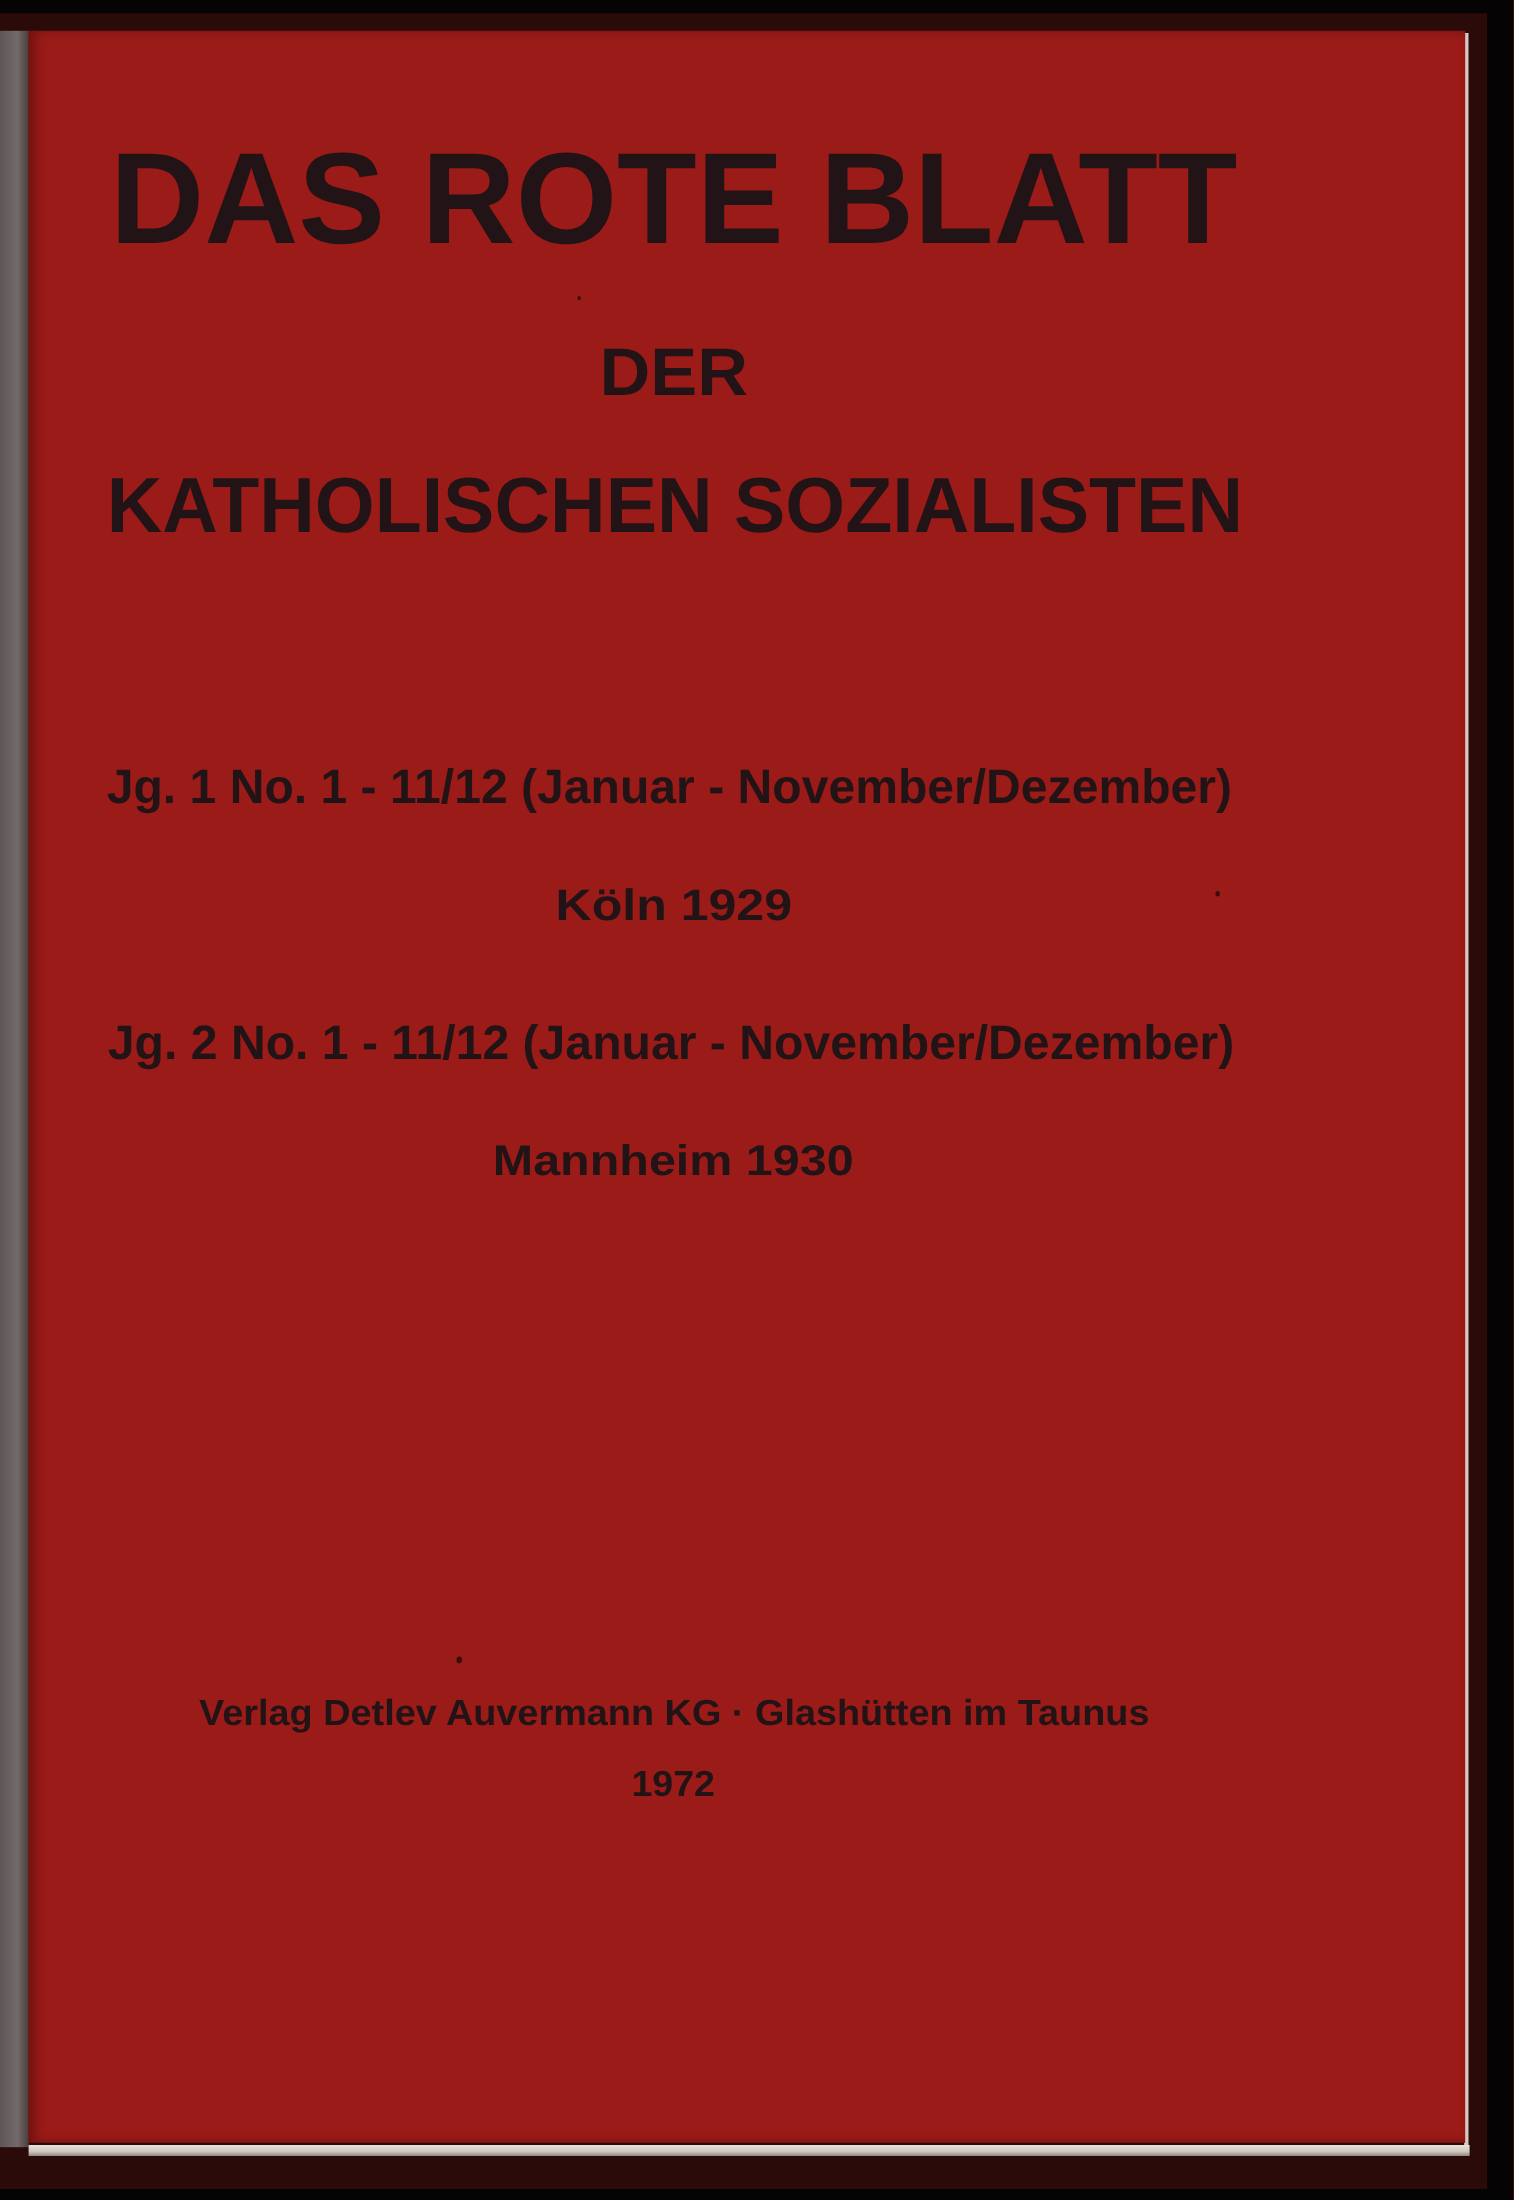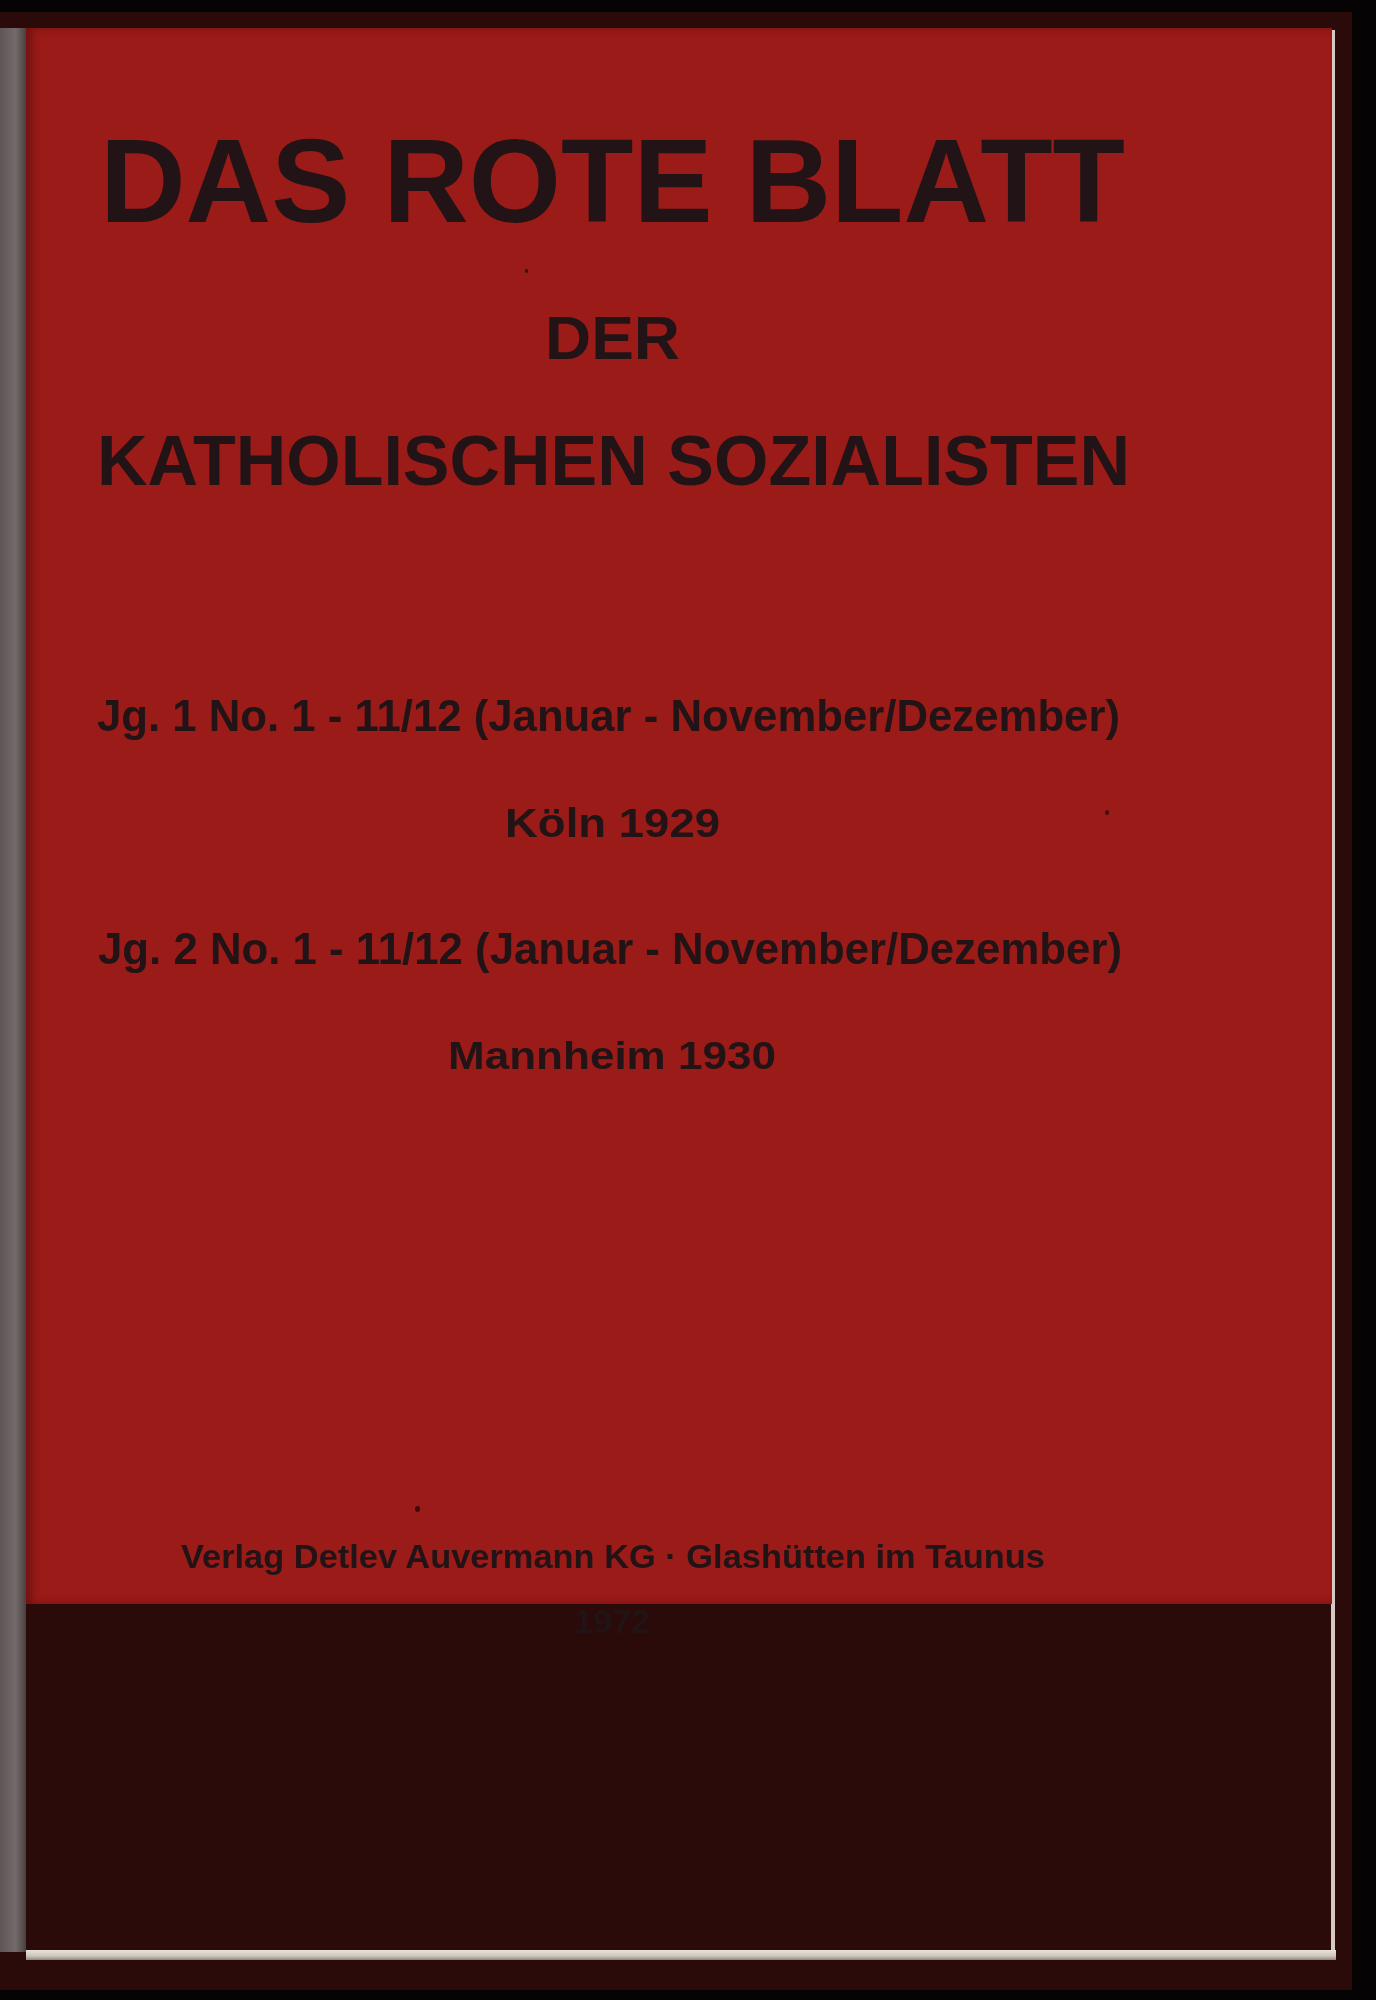--- a/index.html
+++ b/index.html
@@ -17,21 +17,21 @@
   }
   .page-edge-right {
     position: absolute; left: 1331px; top: 30px; width: 4px; height: 1926px;
     background: #d8c8c4;
   }
   .page-edge-bottom {
     position: absolute; left: 26px; top: 1950px; width: 1310px; height: 10px;
     background: linear-gradient(180deg, #e8e2da 0%, #cfc7bd 60%, #8f8782 100%);
   }
   .page {
-    position: absolute; left: 26px; top: 28px; width: 1306px; height: 1576px;
+    position: absolute; left: 26px; top: 28px; width: 1306px; height: 1920px;
     background: #9b1b18;
     box-shadow: inset 6px 0 10px rgba(40,0,0,0.35);
   }
   .line {
     position: absolute; white-space: nowrap;
     font-family: "Liberation Sans", "DejaVu Sans", sans-serif;
     font-weight: bold; color: #221416;
     transform-origin: left top;
     line-height: 1;
   }

